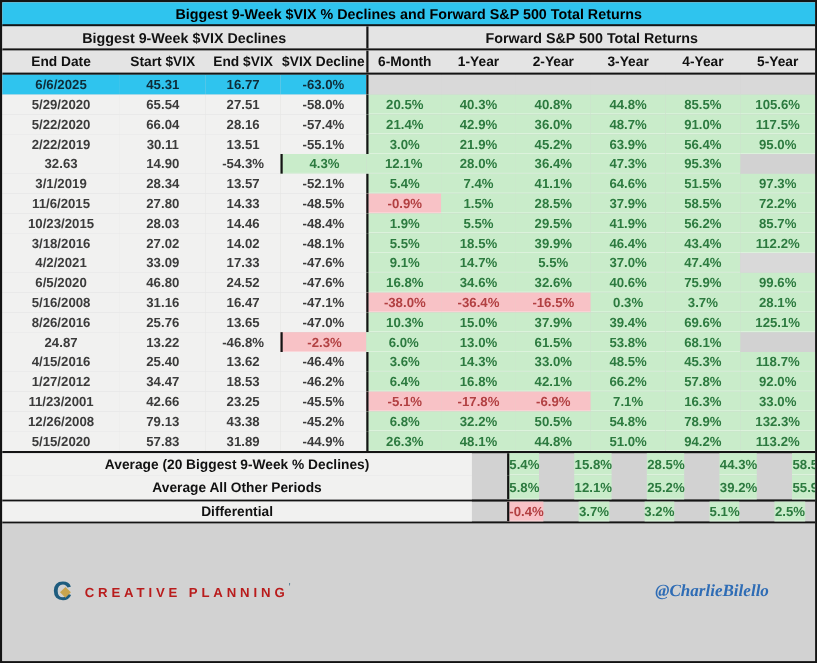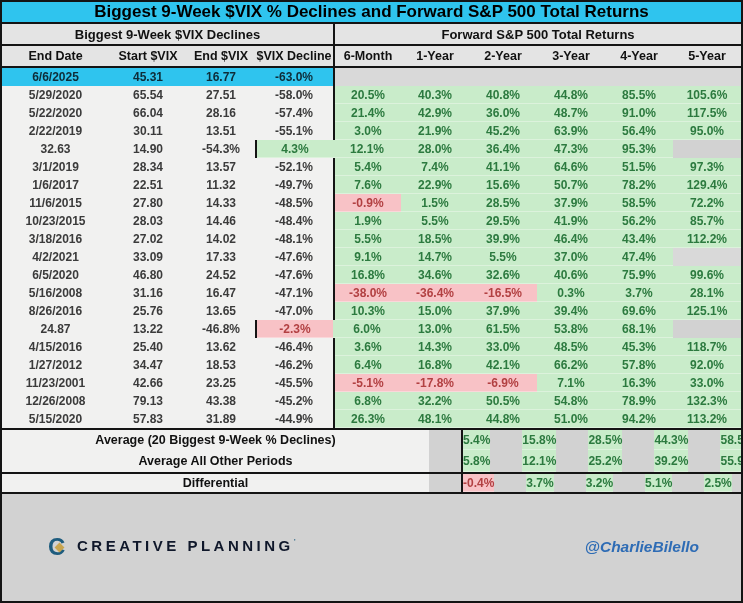--- a/index.html
+++ b/index.html
@@ -9,21 +9,21 @@
     border: 2px solid #141414;
     background: #d2d2d2;
     display: flex; flex-direction: column;
     overflow: hidden;
   }
   .title {
     height: 22px; flex: 0 0 22px;
     background: #2fc4ee;
     border-bottom: 2px solid #141414;
     display: flex; align-items: center; justify-content: center;
-    font-weight: bold; font-size: 17px; color: #000;
+    font-weight: bold; font-size: 13px; color: #000;
   }
   .row { display: grid; grid-template-columns: 107px 78px 68px 78px repeat(6, 1fr); }
   .section-row { height: 22px; flex: 0 0 22px; border-bottom: 2px solid #141414; background: #e4e4e4; }
   .sec { display: flex; align-items: center; justify-content: center; font-weight: bold; font-size: 13px; color: #111; }
   .sec-left { grid-column: 1 / 5; }
   .sec-right { grid-column: 5 / 11; border-left: 2px solid #141414; }
   .col-head { height: 22px; flex: 0 0 22px; border-bottom: 2px solid #141414; background: #e4e4e4; }
   .hcell {
     display: flex; align-items: center; justify-content: center;
     font-weight: bold; font-size: 12.5px; color: #111; white-space: nowrap;
@@ -50,23 +50,23 @@
   }
   .footer {
     flex: 1 1 auto;
     display: flex; align-items: center; justify-content: space-between;
     padding: 0 42px 2px 46px;
     background: #d2d2d2;
   }
   .brand { display: flex; align-items: center; gap: 9px; }
   .cmark { position: relative; width: 20px; height: 24px; color: #1e5c7e; font-weight: 900; font-size: 24px; line-height: 24px; }
   .cmark .diamond { position: absolute; left: 8px; top: 9px; width: 7px; height: 7px; background: #c9a54e; transform: rotate(45deg); }
-  .brandname { color: #0f172a; font-weight: bold; letter-spacing: 3.5px; font-size: 15px; }
+  .brandname { color: #b91c1c; font-weight: bold; letter-spacing: 3.5px; font-size: 12px; }
   .tm { color: #1e5c7e; font-size: 9px; vertical-align: super; }
-  .handle { color: #2e6cb5; font-weight: bold; font-style: italic; font-size: 15.5px; }
+  .handle { color: #2e6cb5; font-weight: bold; font-style: italic; font-size: 15.5px; font-family: Liberation Serif, serif; }
 </style>
 </head>
 <body>
 
 <div class="sheet">
   <div class="title">Biggest 9-Week $VIX % Declines and Forward S&amp;P 500 Total Returns</div>
 
   <div class="row section-row">
     <div class="sec sec-left">Biggest 9-Week $VIX Declines</div>
     <div class="sec sec-right">Forward S&amp;P 500 Total Returns</div>
@@ -151,32 +151,20 @@
         <div class="cell lcell">13.57</div>
         <div class="cell lcell">-52.1%</div>
         <div class="cell rcell first">5.4%</div>
         <div class="cell rcell">7.4%</div>
         <div class="cell rcell">41.1%</div>
         <div class="cell rcell">64.6%</div>
         <div class="cell rcell">51.5%</div>
         <div class="cell rcell">97.3%</div>
       </div>
       <div class="row data-row">
-        <div class="cell lcell">1/6/2017</div>
-        <div class="cell lcell">22.51</div>
-        <div class="cell lcell">11.32</div>
-        <div class="cell lcell">-49.7%</div>
-        <div class="cell rcell first">7.6%</div>
-        <div class="cell rcell">22.9%</div>
-        <div class="cell rcell">15.6%</div>
-        <div class="cell rcell">50.7%</div>
-        <div class="cell rcell">78.2%</div>
-        <div class="cell rcell">129.4%</div>
-      </div>
-      <div class="row data-row">
         <div class="cell lcell">11/6/2015</div>
         <div class="cell lcell">27.80</div>
         <div class="cell lcell">14.33</div>
         <div class="cell lcell">-48.5%</div>
         <div class="cell rcell first neg">-0.9%</div>
         <div class="cell rcell">1.5%</div>
         <div class="cell rcell">28.5%</div>
         <div class="cell rcell">37.9%</div>
         <div class="cell rcell">58.5%</div>
         <div class="cell rcell">72.2%</div>

